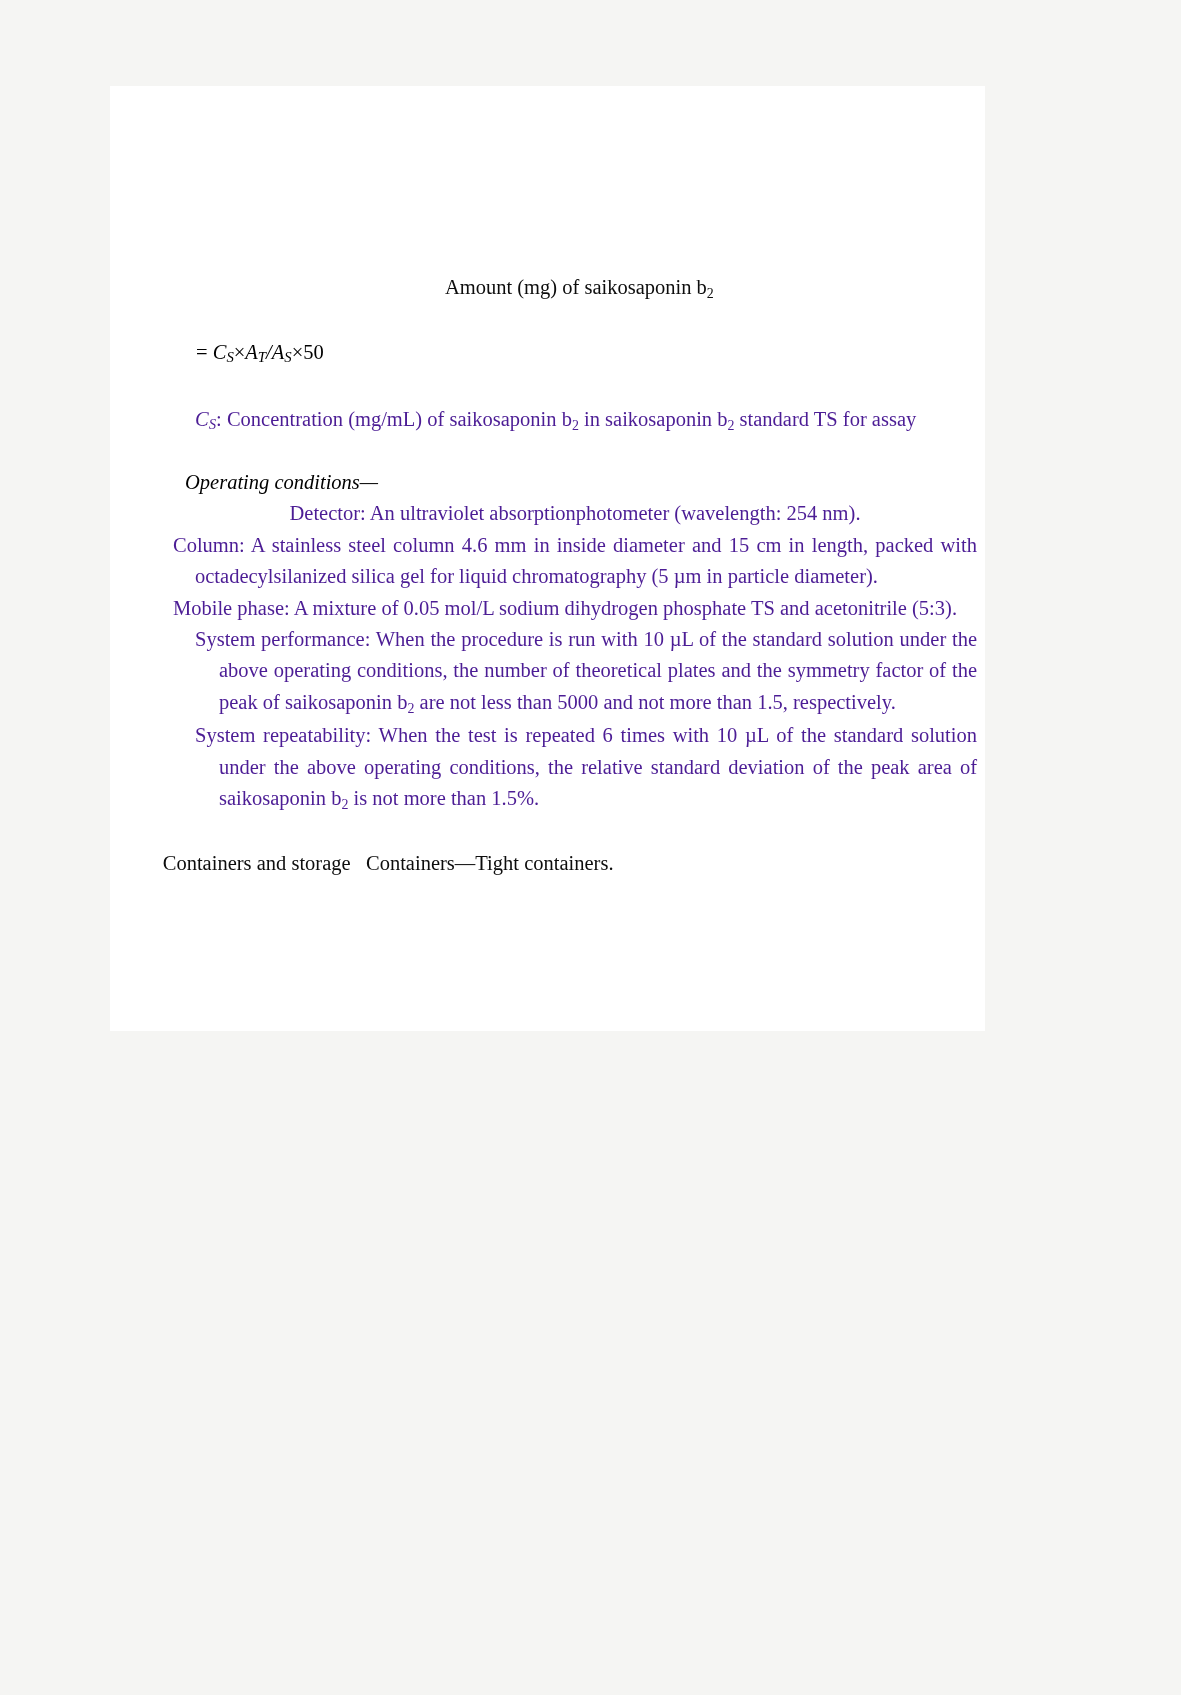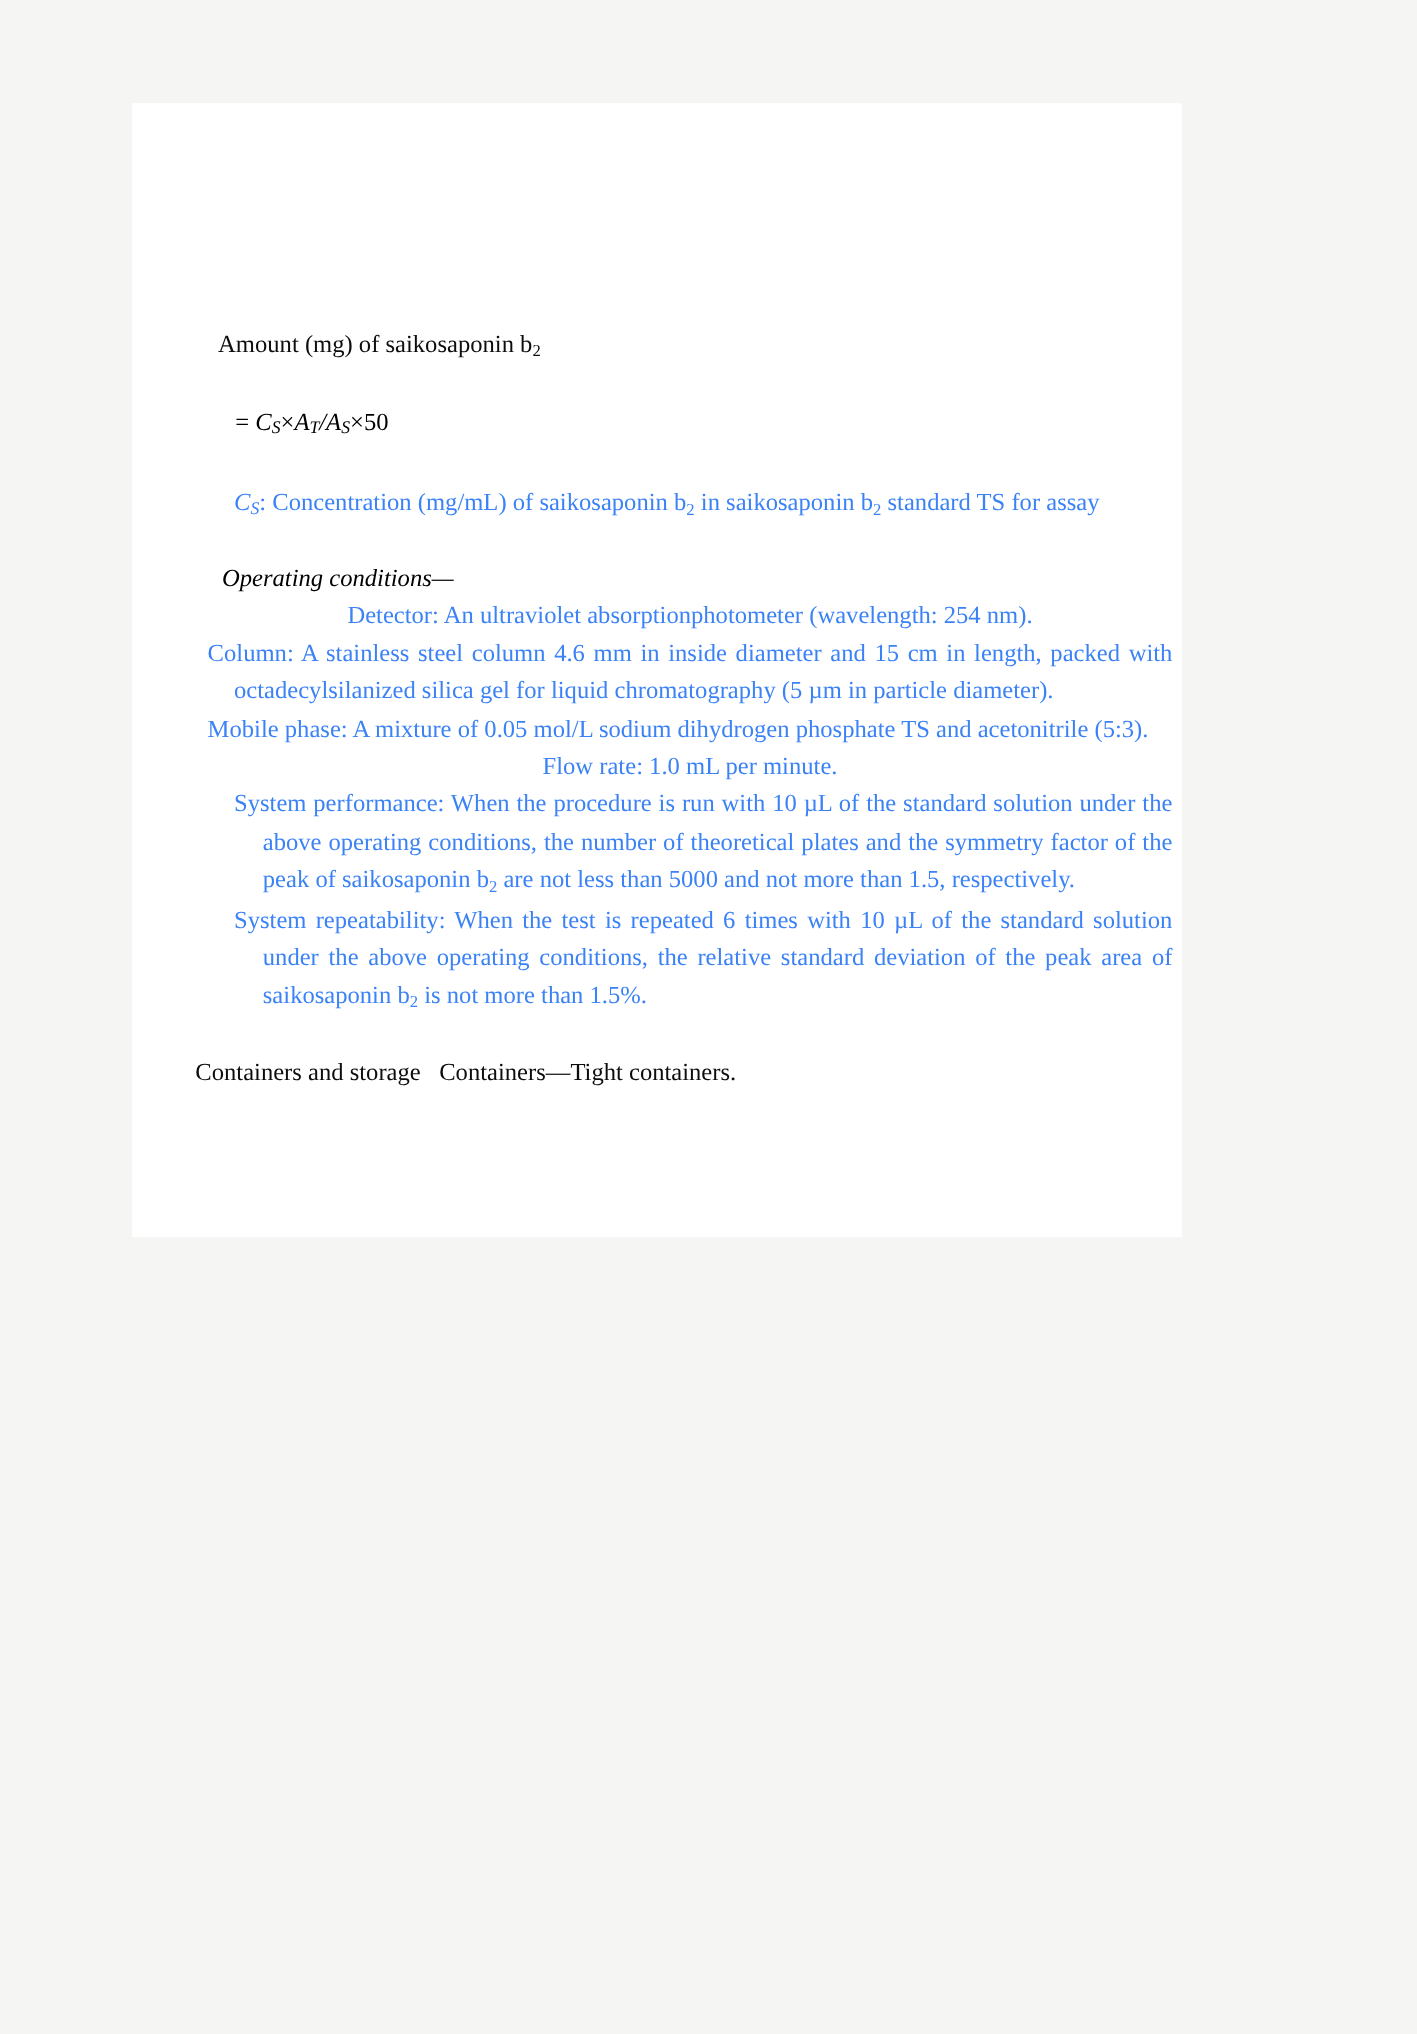--- a/index.html
+++ b/index.html
@@ -37,28 +37,28 @@
   .line {
     font-size: 20.5px;
     line-height: 31.4px;
     color: #0d0d0d;
     white-space: pre-wrap;
   }
 
   .para {
     font-size: 20.5px;
     line-height: 31.4px;
-    color: #3b82f6;
+    color: #4c1d95;
     text-align: justify;
     text-justify: inter-word;
   }
   .para.nojust { text-align: center; }
 
   
-  .ind0  { margin-left: 0; }
+  .ind0  { margin-left: 0; text-align: center; }
   .ind1  { margin-left: 22px; }
 
   
   .hang1 { padding-left: 44px; text-indent: -22px; }
   .hang2 { padding-left: 66px; text-indent: -22px; }
   .hang3 { padding-left: 68px; text-indent: -24px; font-family: Liberation Serif, serif; }
 
   .formula {
     font-size: 20.5px;
     line-height: 31.4px;
@@ -119,23 +119,20 @@
 
     <div class="para hang1">
       <span>Column</span><span>: A stainless steel column 4.6 mm in inside diameter and 15 cm in length, packed with octadecylsilanized silica gel for liquid chromatography (5 µm in particle diameter).</span>
     </div>
 
 
     <div class="para hang1">
       <span>Mobile phase</span><span>: A mixture of 0.05 mol/L sodium dihydrogen phosphate TS and acetonitrile (5:3).</span>
     </div>
 
-    <div class="para nojust hang1">
-      <span>Flow rate</span><span>: 1.0 mL per minute.</span>
-    </div>
 
 
     <div class="para hang3">
       <span>System performance</span><span>: When the procedure is run with 10 µL of the standard solution under the above operating conditions, the number of theoretical plates and the symmetry factor of the peak of saikosaponin b</span><sub>2</sub><span> are not less than 5000 and not more than 1.5, respectively.</span>
     </div>
 
     <div class="para hang3">
       <span>System repeatability</span><span>: When the test is repeated 6 times with 10 µL of the standard solution under the above operating conditions, the relative standard deviation of the peak area of saikosaponin b</span><sub>2</sub><span> is not more than 1.5%.</span>
     </div>
 

